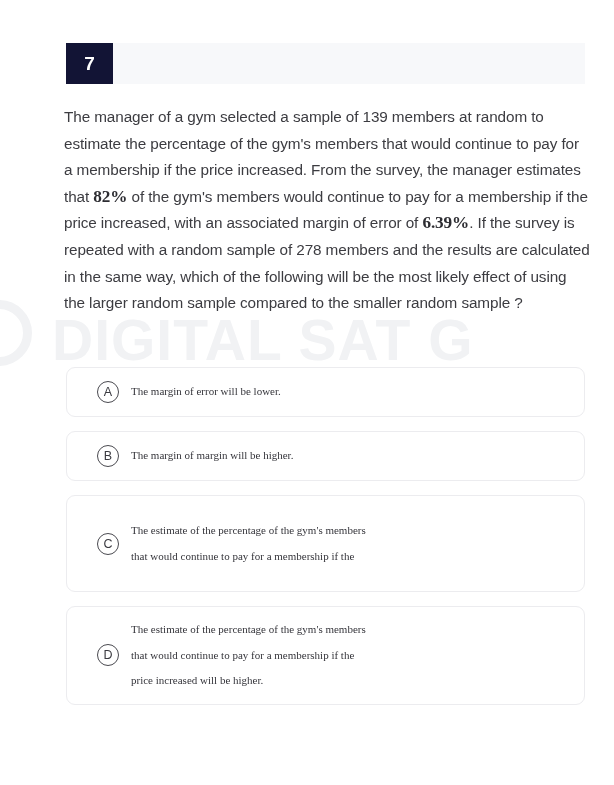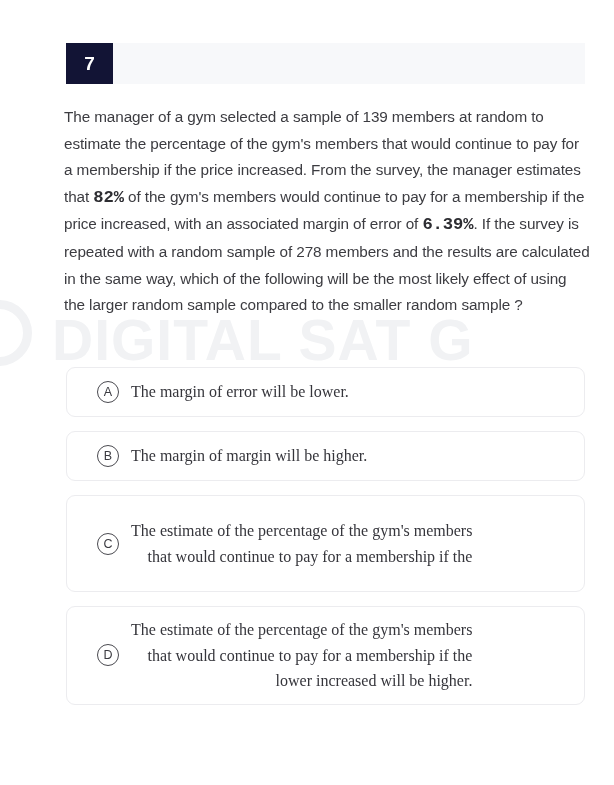--- a/index.html
+++ b/index.html
@@ -96,21 +96,21 @@
     left: 64px;
     top: 104px;
     width: 527px;
     font-family: "Liberation Sans", sans-serif;
     font-size: 15.3px;
     line-height: 26.6px;
     color: #3c3c41;
     letter-spacing: -0.1px;
   }
   .mathnum {
-    font-family: Liberation Mono, monospace;
+    font-family: Liberation Serif, serif;
     font-size: 17.2px;
     font-weight: 600;
     color: #2d2d32;
   }
 
   
   .choices {
     position: absolute;
     left: 66px;
     top: 367px;
@@ -142,25 +142,24 @@
     display: flex;
     align-items: center;
     justify-content: center;
     font-family: "Liberation Sans", sans-serif;
     font-size: 12.5px;
     color: #3a3a40;
     box-sizing: border-box;
   }
   .choice-text {
     font-family: "Liberation Serif", serif;
-    font-size: 16px;
+    font-size: 11px;
     line-height: 25.5px;
     color: #35353b;
     padding: 10px 16px 10px 0;
-    text-align: right;
   }
   .choice-text .ln { display: block; white-space: nowrap; }
 </style>
 </head>
 <body>
 
 <div class="page">
 
   <div class="watermark-layer">
     <div class="watermark-ring"></div>
@@ -197,19 +196,19 @@
           <span class="ln">The estimate of the percentage of the gym's members</span>
           <span class="ln">that would continue to pay for a membership if the</span>
         </div>
       </div>
 
       <div class="choice tall">
         <div class="choice-marker">D</div>
         <div class="choice-text">
           <span class="ln">The estimate of the percentage of the gym's members</span>
           <span class="ln">that would continue to pay for a membership if the</span>
-          <span class="ln">lower increased will be higher.</span>
+          <span class="ln">price increased will be higher.</span>
         </div>
       </div>
 
     </div>
   </div>
 </div>
 
 </body></html>

